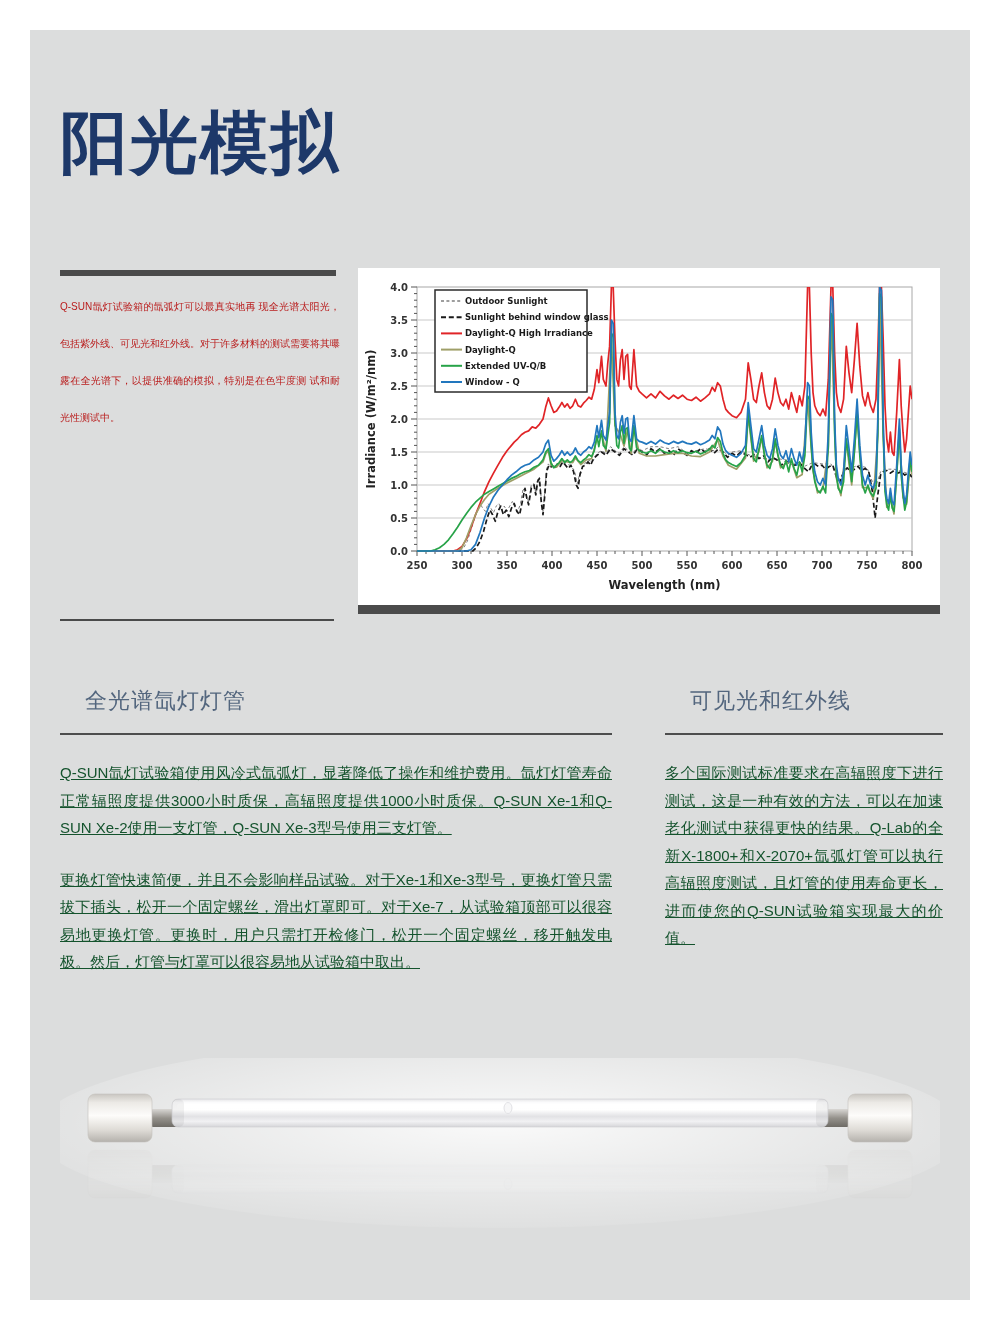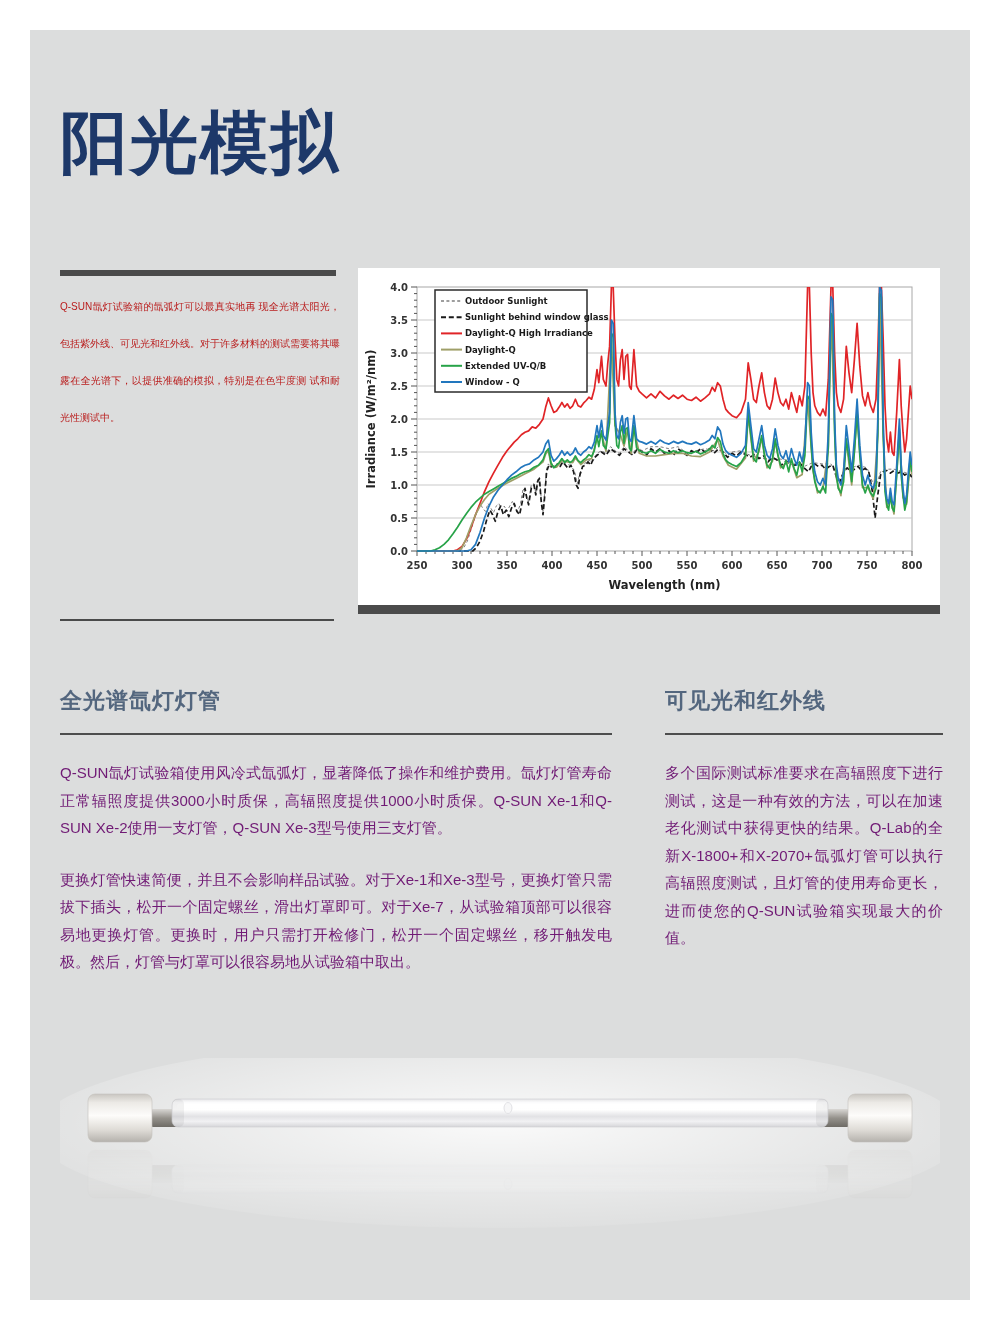--- a/index.html
+++ b/index.html
@@ -23,24 +23,24 @@
   }
   .intro-rule-bottom{position:absolute;left:30px;top:589px;width:274px;height:2px;background:#4a4a4a;}
   .chart-panel{
     position:absolute;left:328px;top:238px;width:582px;height:337px;
     background:#ffffff;border-bottom:9px solid #4b4b4b;
   }
   .chart-panel svg{display:block;}
   .col{position:absolute;top:656px;}
   .col-left{left:30px;width:552px;}
   .col-right{left:635px;width:278px;}
-  .section-heading{font-size:22px;color:#53667e;font-weight:700;letter-spacing:1px;}
+  .section-heading{font-size:22px;color:#53667e;font-weight:400;letter-spacing:1px;margin-left:25px;}
   .section-rule{height:2px;background:#4d4d4d;margin-top:17px;}
   .section-para{
-    font-size:15px;line-height:27.5px;color:#701a75;margin-top:24px;text-align:justify;
+    font-size:15px;line-height:27.5px;color:#14532d;margin-top:24px;text-align:justify;text-decoration:underline;
   }
   .lamp-wrap{position:absolute;left:30px;top:1028px;width:880px;height:178px;}
   .lamp-wrap svg{display:block;}
 </style>
 </head>
 <body>
 
 <div class="content">
 
   <div class="page-title">阳光模拟</div>

